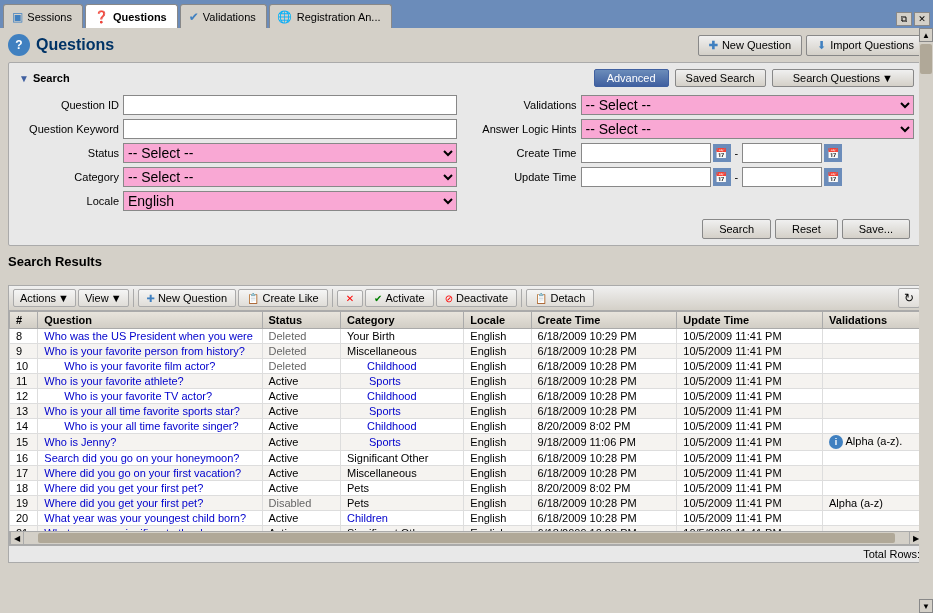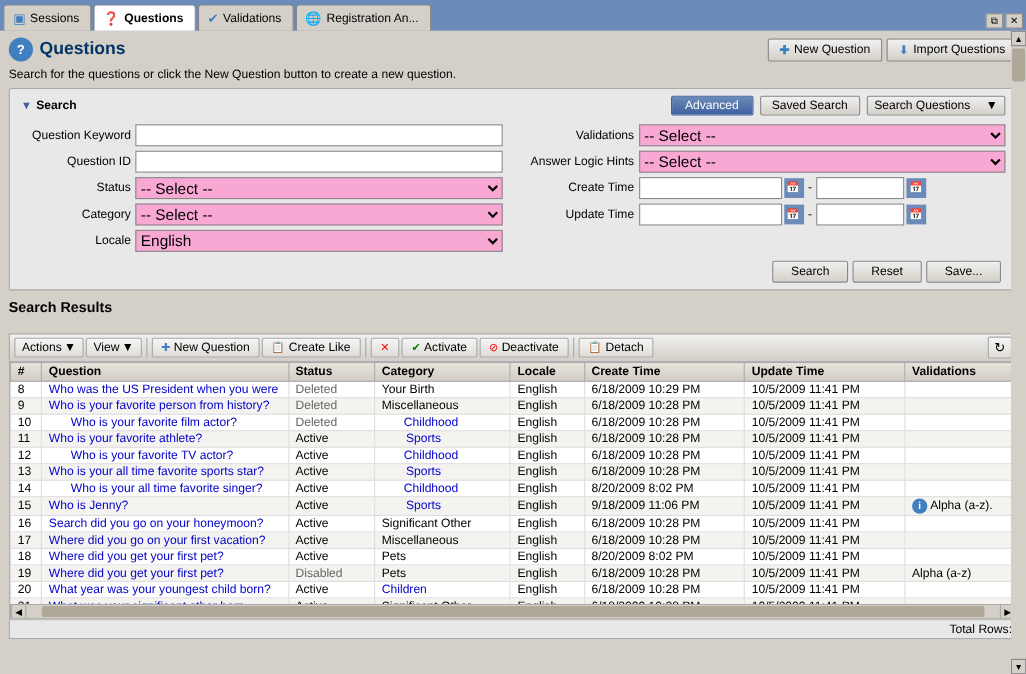--- a/index.html
+++ b/index.html
@@ -130,27 +130,27 @@
     .saved-search-btn {
       padding: 2px 10px;
       background: linear-gradient(to bottom, #f0f0f0, #d4d0c8);
       border: 1px solid #888;
       border-radius: 2px;
       cursor: pointer;
       font-size: 11px;
     }
     .search-questions-btn {
       display: flex; align-items: center;
-      padding: 2px 6px;
+      padding: 2px 20px;
       background: linear-gradient(to bottom, #f0f0f0, #d4d0c8);
       border: 1px solid #888;
       border-radius: 2px;
       cursor: pointer;
       font-size: 11px;
-      gap: 14px;
+      gap: 2px;
     }
 
     
     .search-form {
       display: grid;
       grid-template-columns: 1fr 1fr;
       gap: 4px 20px;
     }
     .form-left, .form-right { display: flex; flex-direction: column; gap: 4px; }
     .form-row {
@@ -447,21 +447,20 @@
           <span style="color:#4080c0; font-weight:bold;">✚</span>
           <span>New Question</span>
         </button>
         <button class="header-btn">
           <span style="color:#4080c0;">⬇</span>
           <span>Import Questions</span>
         </button>
       </div>
     </div>
 
-    <div class="description-text">Search for the questions or click the New Question button to create a new question.</div>
 
     <div class="search-panel">
       <div class="search-panel-header">
         <div class="search-toggle">
           <span style="color:#4060a0; font-size:10px;">▼</span>
           <span>Search</span>
         </div>
         <div class="search-header-right">
           <button class="advanced-btn">Advanced</button>
           <button class="saved-search-btn">Saved Search</button>
@@ -469,25 +468,25 @@
             <span>Search Questions</span>
             <span>▼</span>
           </button>
         </div>
       </div>
 
       <div class="search-form">
 
         <div class="form-left">
           <div class="form-row">
+            <span class="form-label">Question ID</span>
+            <input class="form-input" type="text" value="" style="">
+          </div>
+          <div class="form-row">
             <span class="form-label">Question Keyword</span>
-            <input class="form-input" type="text" value="" style="">
-          </div>
-          <div class="form-row">
-            <span class="form-label">Question ID</span>
             <input class="form-input" type="text" value="" style="">
           </div>
           <div class="form-row">
             <span class="form-label">Status</span>
             <select class="form-select">
               <option>-- Select --</option>
             </select>
           </div>
           <div class="form-row">
             <span class="form-label">Category</span>

